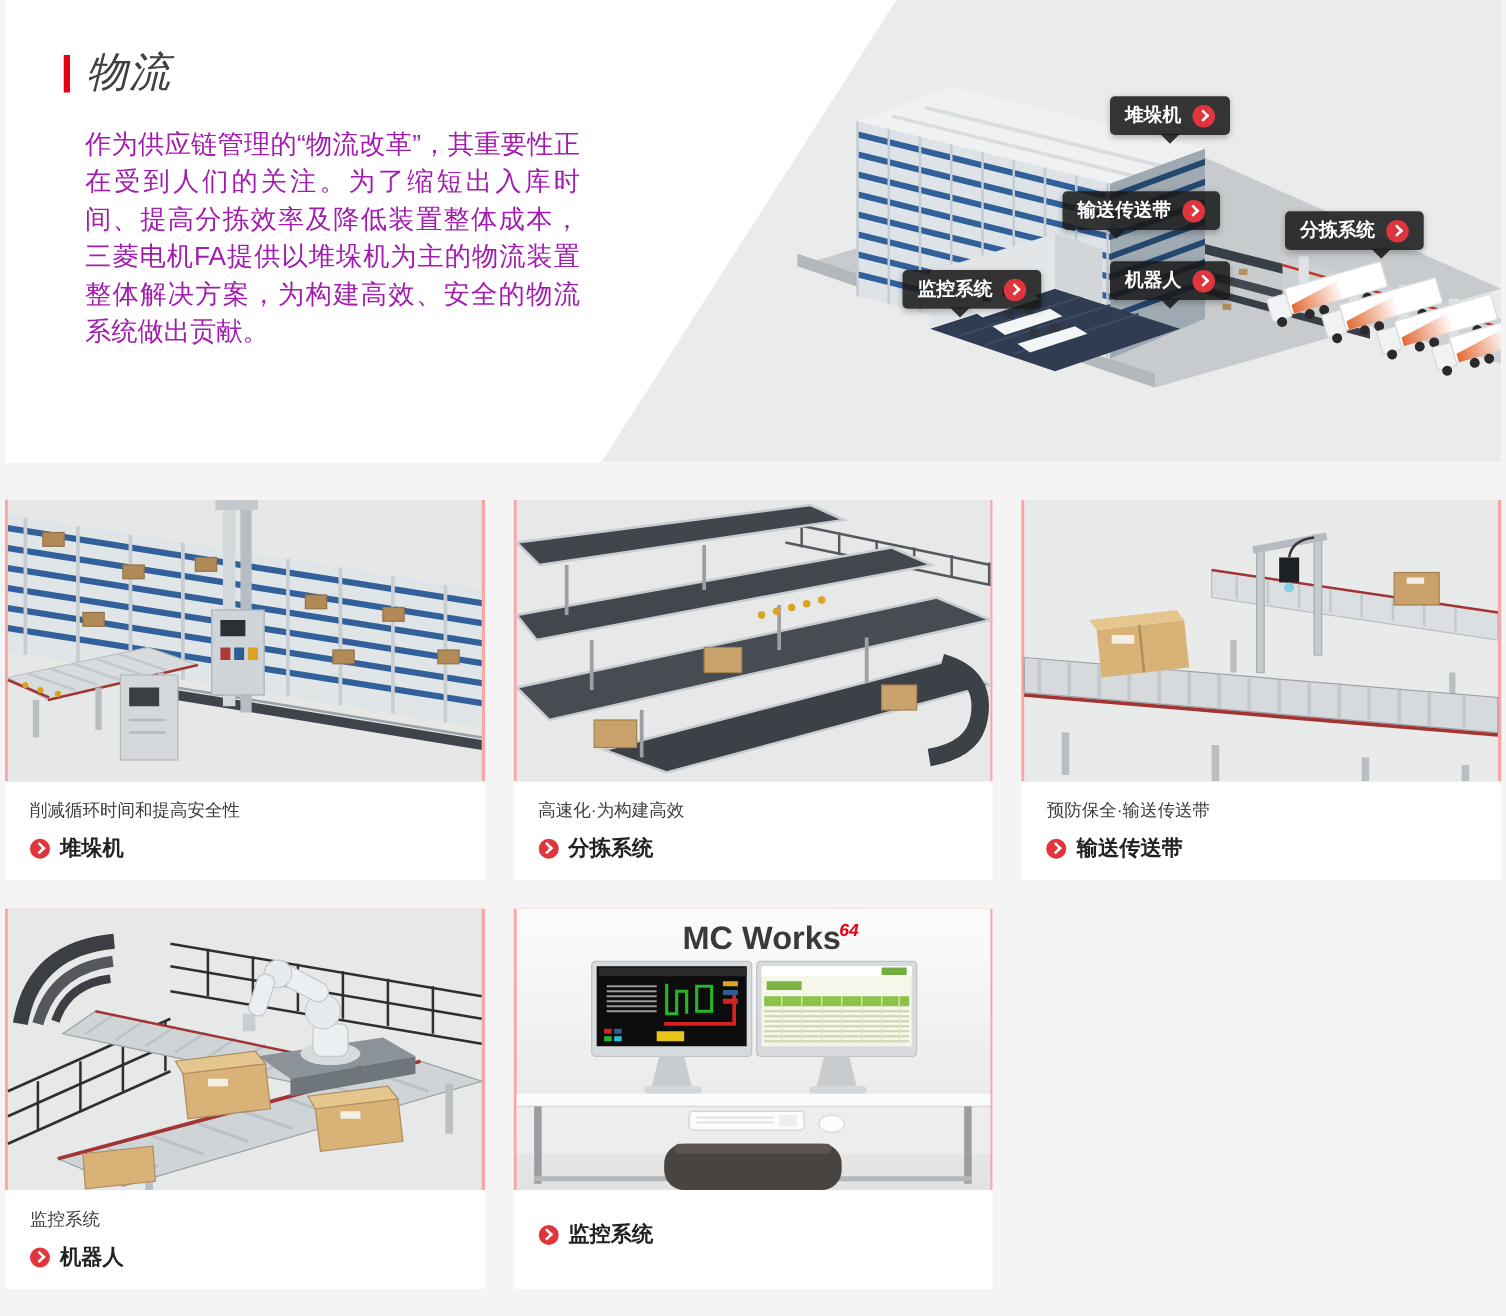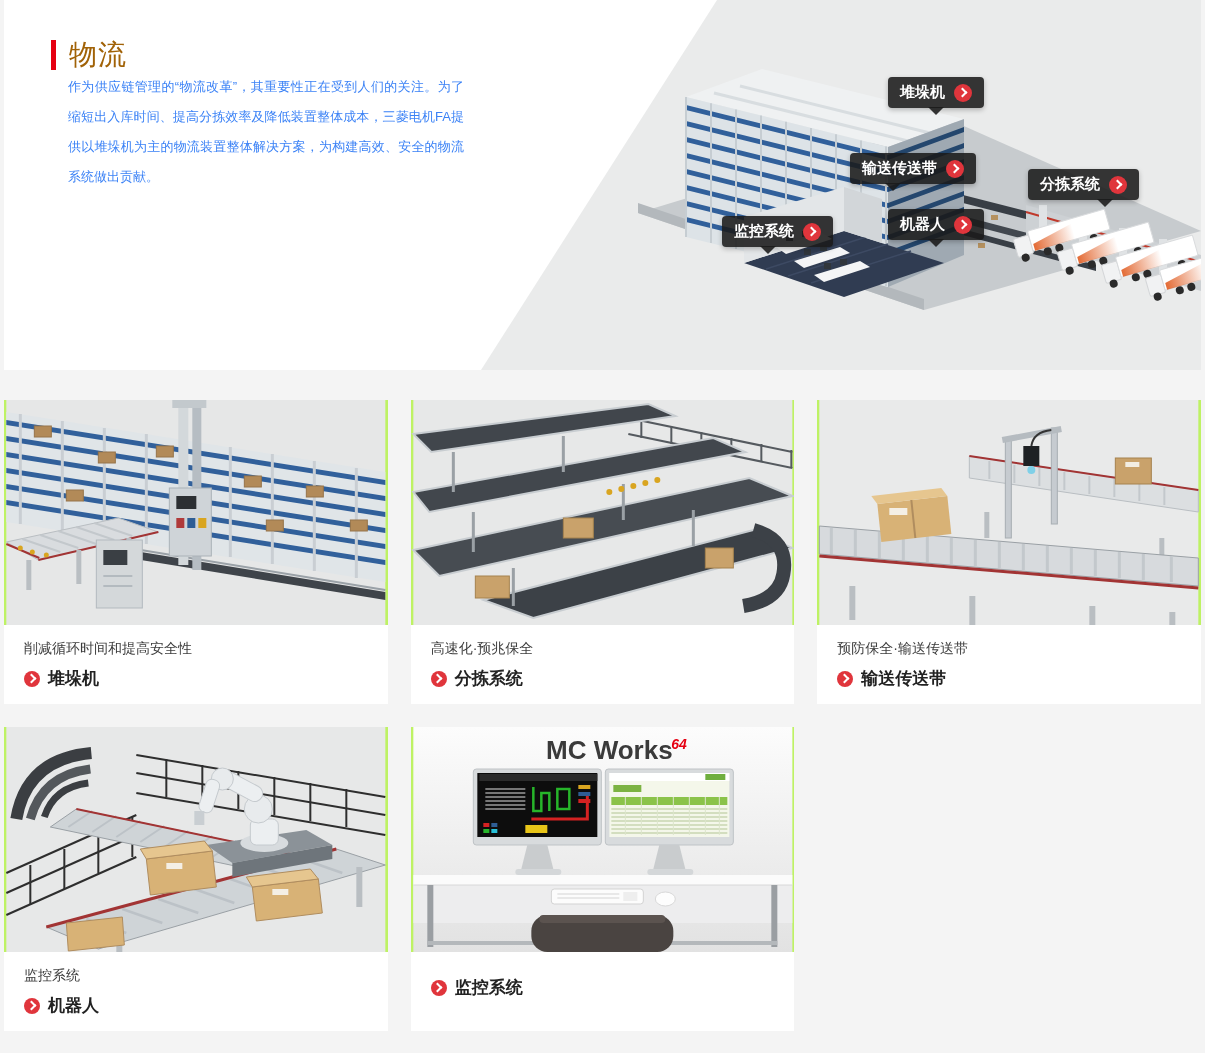--- a/index.html
+++ b/index.html
@@ -5,23 +5,23 @@
   * { box-sizing: border-box; margin: 0; padding: 0; }
   html,body { width:1205px; height:1053px; overflow:hidden; }
   body { background:#f4f4f4; font-family:"Liberation Sans","DejaVu Sans",sans-serif; }
 
   
   .hero { position:relative; margin:0 4px; height:370px; background:#ffffff; overflow:hidden; }
   .hero-diagonal { position:absolute; inset:0; background:#eaebeb;
     clip-path:polygon(713px 0, 100% 0, 100% 100%, 477px 100%); }
   .hero-title { position:absolute; left:47px; top:36px; display:flex; align-items:center; }
   .hero-title .bar { width:5px; height:30px; background:#e60012; margin-right:13px; }
-  .hero-title h1 { font-size:28px; font-weight:400; color:#a16207; letter-spacing:1px; }
-  .hero-desc { position:absolute; left:64px; top:72px; width:396px; font-size:13px;
-    line-height:30px; color:#3b82f6; text-align:justify; }
+  .hero-title h1 { font-size:33px; font-weight:400; color:#404040; letter-spacing:1px;font-style:italic; }
+  .hero-desc { position:absolute; left:64px; top:101px; width:396px; font-size:21px;
+    line-height:30px; color:#a21caf; text-align:justify; }
   .hero-art { position:absolute; right:0; top:55px; width:575px; height:255px; }
 
   
   .callout { position:absolute; display:flex; align-items:center; gap:9px;
     background:rgba(26,26,26,.88); color:#fff; font-size:15px; font-weight:bold;
     padding:6px 12px; border-radius:4px; cursor:pointer; white-space:nowrap; z-index:5;
     box-shadow:0 2px 5px rgba(0,0,0,.25); }
   .callout .tail { position:absolute; bottom:-7px; left:var(--tx,42%);
     width:0; height:0; border:8px solid transparent; border-bottom:none;
     border-top:8px solid rgba(26,26,26,.88); }
@@ -29,21 +29,21 @@
     align-items:center; justify-content:center; flex:0 0 auto; }
   .dot::after { content:""; width:5px; height:5px; border-top:2px solid #fff;
     border-right:2px solid #fff; transform:rotate(45deg); margin-left:-2px; }
   .dot.d18 { width:18px; height:18px; }
   .dot.d16 { width:16px; height:16px; }
 
   
   .grid { margin:30px 4px 0; display:grid; grid-template-columns:repeat(3,1fr);
     column-gap:30px; row-gap:29px;gap:23px; }
   .card { background:#fff; height:304px; cursor:pointer; }
-  .card-img { position:relative; width:100%; height:225px; overflow:hidden; background:#bef264; }
+  .card-img { position:relative; width:100%; height:225px; overflow:hidden; background:#fca5a5; }
   .card-img svg { display:block; width:100%; height:100%; }
   .caption { padding:15px 20px 0; }
   .caption .sub { font-size:14px; color:#3c3c3c; }
   .title-row { margin-top:9px; display:flex; align-items:center; gap:8px;
     font-size:17px; font-weight:bold; color:#222; }
 
   svg text { font-family:"Liberation Sans","DejaVu Sans",sans-serif; }
 </style>
 </head>
 <body>
@@ -334,21 +334,21 @@
         <g fill="#d9a520">
           <circle cx="196" cy="92" r="3"></circle>
             <circle cx="208" cy="89" r="3"></circle>
             <circle cx="220" cy="86" r="3"></circle>
           <circle cx="232" cy="83" r="3"></circle>
             <circle cx="244" cy="80" r="3"></circle>
         </g>
       </svg>
     </div>
     <div class="caption">
-      <div class="sub">高速化·预兆保全</div>
+      <div class="sub">高速化·为构建高效</div>
       <div class="title-row">
         <span class="dot d16"></span>
         <span>分拣系统</span>
       </div>
     </div>
   </div>
 
   <div class="card">
     <div class="card-img">
       <svg viewBox="0 0 379 225">

